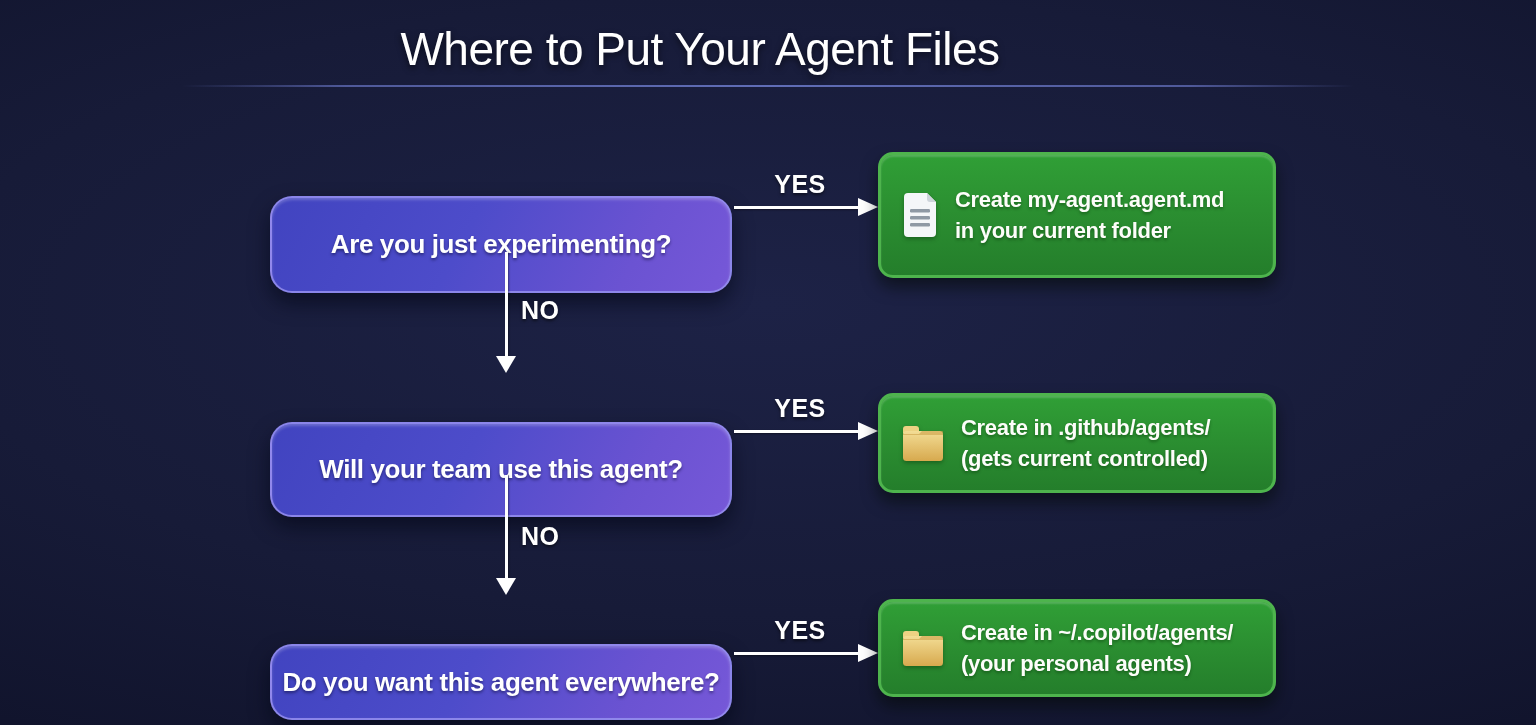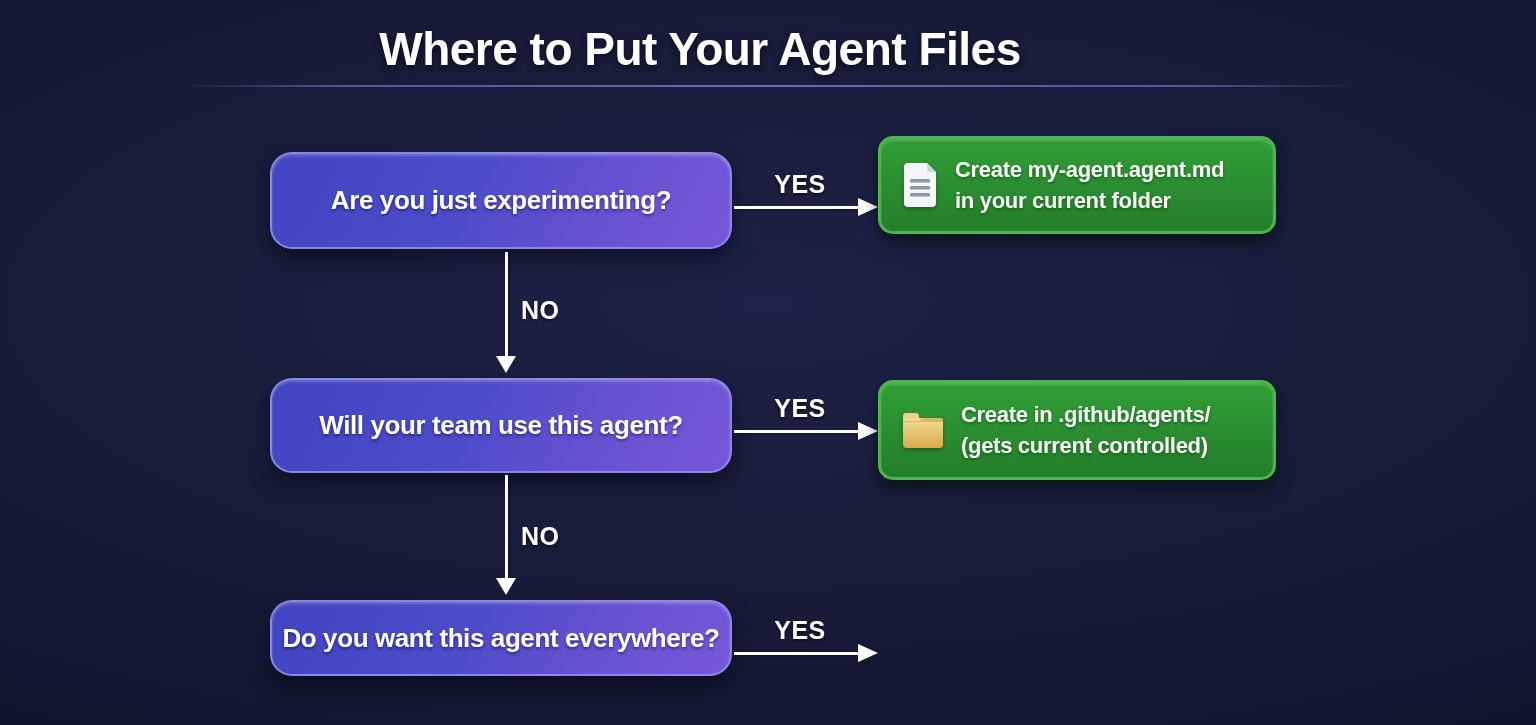--- a/index.html
+++ b/index.html
@@ -7,39 +7,40 @@
     position:relative;
     width:1536px;height:725px;
     overflow:hidden;
     font-family:"Liberation Sans","DejaVu Sans",sans-serif;
     background:
       radial-gradient(120% 95% at 50% 42%, #1d2246 0%, #171b38 45%, #10132b 78%, #0c0f24 100%);
   }
   .title{
     position:absolute;left:0;top:22px;width:1400px;
     text-align:center;
-    color:#ffffff;font-size:46px;font-weight:bold;letter-spacing:-0.5px;
+    color:#ffffff;font-size:46px;font-weight:normal;letter-spacing:-0.5px;
     text-shadow:0 3px 6px rgba(0,0,0,0.55);
     white-space:nowrap;margin:0;
   }
   .divider{
     position:absolute;top:85px;left:182px;width:1172px;height:2px;
     background:linear-gradient(90deg,
       rgba(92,104,176,0) 0%, rgba(98,110,186,0.75) 14%,
       rgba(104,118,196,0.9) 50%, rgba(98,110,186,0.75) 86%,
       rgba(92,104,176,0) 100%);
   }
   .qbox{
     position:absolute;left:270px;width:462px;
     display:flex;align-items:center;justify-content:center;
     background:linear-gradient(118deg,#4144c0 0%,#4d4cca 42%,#6b53d2 78%,#7658d8 100%);
     border:2px solid rgba(150,144,240,0.85);
     border-radius:22px;
     box-shadow:0 10px 20px rgba(4,7,22,0.6), inset 0 2px 3px rgba(255,255,255,0.22);
     box-sizing:border-box;
+    margin-top:44px;
   }
   .qtext{
     color:#ffffff;font-size:26px;font-weight:bold;letter-spacing:-0.4px;
     white-space:nowrap;text-shadow:0 2px 3px rgba(10,10,50,0.5);
   }
   .rbox{
     position:absolute;left:878px;width:398px;
     display:flex;align-items:center;
     padding-left:20px;gap:16px;
     background:linear-gradient(180deg,#309f36 0%,#2a8c30 55%,#247e2b 100%);
@@ -84,42 +85,42 @@
 <div class="stage">
 
   <h1 class="title">Where to Put Your Agent Files</h1>
   <div class="divider"></div>
 
   <div class="qbox" style="top:152px;height:97px;">
     <span class="qtext">Are you just experimenting?</span>
   </div>
   <div class="yes-label" style="left:755px;top:170px;">YES</div>
   <div class="harrow" style="left:734px;top:206px;width:124px;"></div>
-  <div class="rbox" style="top:136px;height:98px;">
+  <div class="rbox" style="top:152px;height:126px;">
     <svg class="icon" width="38" height="46" viewBox="0 0 38 46">
       <path d="M3 5 a4 4 0 0 1 4 -4 H26 L35 10 V41 a4 4 0 0 1 -4 4 H7 a4 4 0 0 1 -4 -4 Z" fill="#f4f6f8"></path>
       <path d="M26 1 L35 10 H29 a3 3 0 0 1 -3 -3 Z" fill="#cdd4da"></path>
       <rect x="9" y="17" width="20" height="3.4" rx="1.2" fill="#8f99a4"></rect>
       <rect x="9" y="24" width="20" height="3.4" rx="1.2" fill="#8f99a4"></rect>
       <rect x="9" y="31" width="20" height="3.4" rx="1.2" fill="#8f99a4"></rect>
     </svg>
     <div class="rtext">
       <div>Create my-agent.agent.md</div>
       <div>in your current folder</div>
     </div>
   </div>
   <div class="no-label" style="left:521px;top:296px;">NO</div>
   <div class="varrow" style="left:505px;top:252px;height:104px;"></div>
 
   <div class="qbox" style="top:378px;height:95px;text-align:center;">
     <span class="qtext">Will your team use this agent?</span>
   </div>
   <div class="yes-label" style="left:755px;top:394px;">YES</div>
   <div class="harrow" style="left:734px;top:430px;width:124px;"></div>
-  <div class="rbox" style="top:380px;height:100px;">
+  <div class="rbox" style="top:393px;height:100px;">
     <svg class="icon" width="44" height="37" viewBox="0 0 44 37">
       <defs>
         <linearGradient id="fg1" x1="0" y1="0" x2="0" y2="1">
           <stop offset="0" stop-color="#f3dd95"></stop>
             <stop offset="1" stop-color="#d7a94e"></stop>
         </linearGradient>
       </defs>
       <path d="M2 4 a3 3 0 0 1 3 -3 H15 a3 3 0 0 1 3 3 v4 H2 Z" fill="#edd283"></path>
       <rect x="2" y="6" width="40" height="30" rx="3.5" fill="url(#fg1)"></rect>
       <path d="M2 9 h16 l3 -3 h21 v4 H2 Z" fill="#c99a43" opacity="0.55"></path>
@@ -130,14 +131,31 @@
     </div>
   </div>
   <div class="no-label" style="left:521px;top:522px;">NO</div>
   <div class="varrow" style="left:505px;top:475px;height:103px;"></div>
 
   <div class="qbox" style="top:600px;height:76px;">
     <span class="qtext">Do you want this agent everywhere?</span>
   </div>
   <div class="yes-label" style="left:755px;top:616px;">YES</div>
   <div class="harrow" style="left:734px;top:652px;width:124px;"></div>
+  <div class="rbox" style="top:599px;height:98px;">
+    <svg class="icon" width="44" height="37" viewBox="0 0 44 37">
+      <defs>
+        <linearGradient id="fg2" x1="0" y1="0" x2="0" y2="1">
+          <stop offset="0" stop-color="#f3dd95"></stop>
+            <stop offset="1" stop-color="#d7a94e"></stop>
+        </linearGradient>
+      </defs>
+      <path d="M2 4 a3 3 0 0 1 3 -3 H15 a3 3 0 0 1 3 3 v4 H2 Z" fill="#edd283"></path>
+      <rect x="2" y="6" width="40" height="30" rx="3.5" fill="url(#fg2)"></rect>
+      <path d="M2 9 h16 l3 -3 h21 v4 H2 Z" fill="#c99a43" opacity="0.55"></path>
+    </svg>
+    <div class="rtext">
+      <div>Create in ~/.copilot/agents/</div>
+      <div>(your personal agents)</div>
+    </div>
+  </div>
 
 </div>
 
 </body></html>

